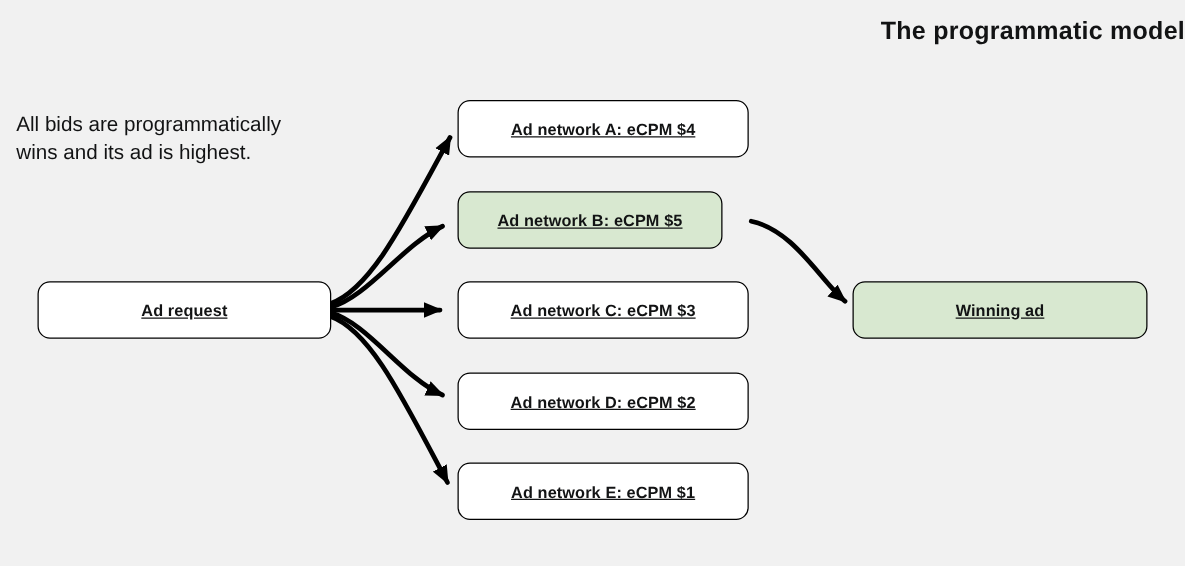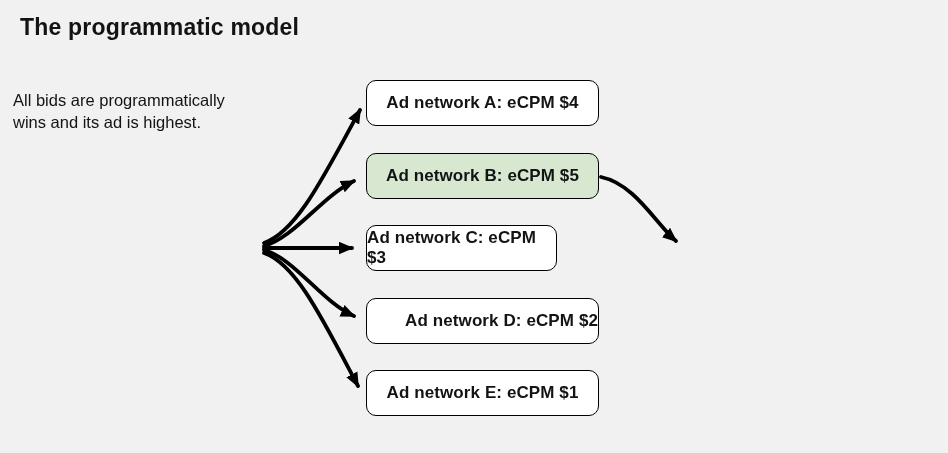--- a/index.html
+++ b/index.html
@@ -18,22 +18,22 @@
     overflow: hidden;
   }
   .canvas {
     position: relative;
     width: 948px; height: 453px;
     background: var(--background);
   }
   .title {
     position: absolute;
     left: 20px; right: 0; top: 14px;
-    text-align: left;
-    font-size: 23px;
+    text-align: right;
+    font-size: 20px;
     font-weight: bold;
     letter-spacing: 0.2px;
     color: var(--text);
   }
   .note {
     position: absolute;
     left: 13px; top: 90px;
     width: 245px;
     font-size: 16.5px;
     line-height: 21.5px;
@@ -41,31 +41,32 @@
   }
   .node {
     position: absolute;
     display: flex;
     align-items: center;
     justify-content: center;
     height: 46px;
     background: var(--box-fill);
     border: 1.6px solid var(--border);
     border-radius: 10px;
-    font-size: 17px;
+    font-size: 13px;
     font-weight: bold;
     color: var(--text);
     letter-spacing: 0.1px;
+    text-decoration: underline;
   }
   .node.highlight { background: var(--highlight-fill); }
   .src   { left: 30px;  top: 225px; width: 235px; }
   .net-a { left: 366px; top: 80px;  width: 233px; }
-  .net-b { left: 366px; top: 153px; width: 233px; }
-  .net-c { left: 366px; top: 225px; width: 191px; }
-  .net-d { left: 366px; top: 298px; width: 233px; justify-content: flex-end; }
+  .net-b { left: 366px; top: 153px; width: 212px; }
+  .net-c { left: 366px; top: 225px; width: 233px; }
+  .net-d { left: 366px; top: 298px; width: 233px; }
   .net-e { left: 366px; top: 370px; width: 233px; }
   .win   { left: 682px; top: 225px; width: 236px; }
   svg.arrows {
     position: absolute;
     left: 0; top: 0;
     width: 948px; height: 453px;
     pointer-events: none;
   }
   .arrow {
     stroke: var(--arrow);
@@ -94,20 +95,23 @@
       </marker>
     </defs>
     <path class="arrow" marker-end="url(#ah)" d="M264,243 C296,232 322,180 360,110"></path>
     <path class="arrow" marker-end="url(#ah)" d="M264,246 C294,238 322,196 354,181"></path>
     <path class="arrow" marker-end="url(#ah)" d="M264,248 L352,248"></path>
     <path class="arrow" marker-end="url(#ah)" d="M264,250 C294,258 322,302 354,316"></path>
     <path class="arrow" marker-end="url(#ah)" d="M264,253 C296,264 322,318 358,386"></path>
     <path class="arrow" marker-end="url(#ah)" d="M601,177 C635,184 656,224 676,241"></path>
   </svg>
 
+  <div class="node src">
+    <span>Ad request</span>
+  </div>
 
   <div class="node net-a">
     <span>Ad network A: eCPM $4</span>
   </div>
 
   <div class="node net-b highlight">
     <span>Ad network B: eCPM $5</span>
   </div>
 
   <div class="node net-c">
@@ -115,14 +119,17 @@
   </div>
 
   <div class="node net-d">
     <span>Ad network D: eCPM $2</span>
   </div>
 
   <div class="node net-e">
     <span>Ad network E: eCPM $1</span>
   </div>
 
+  <div class="node win highlight">
+    <span>Winning ad</span>
+  </div>
 
 </div>
 
 </body></html>

